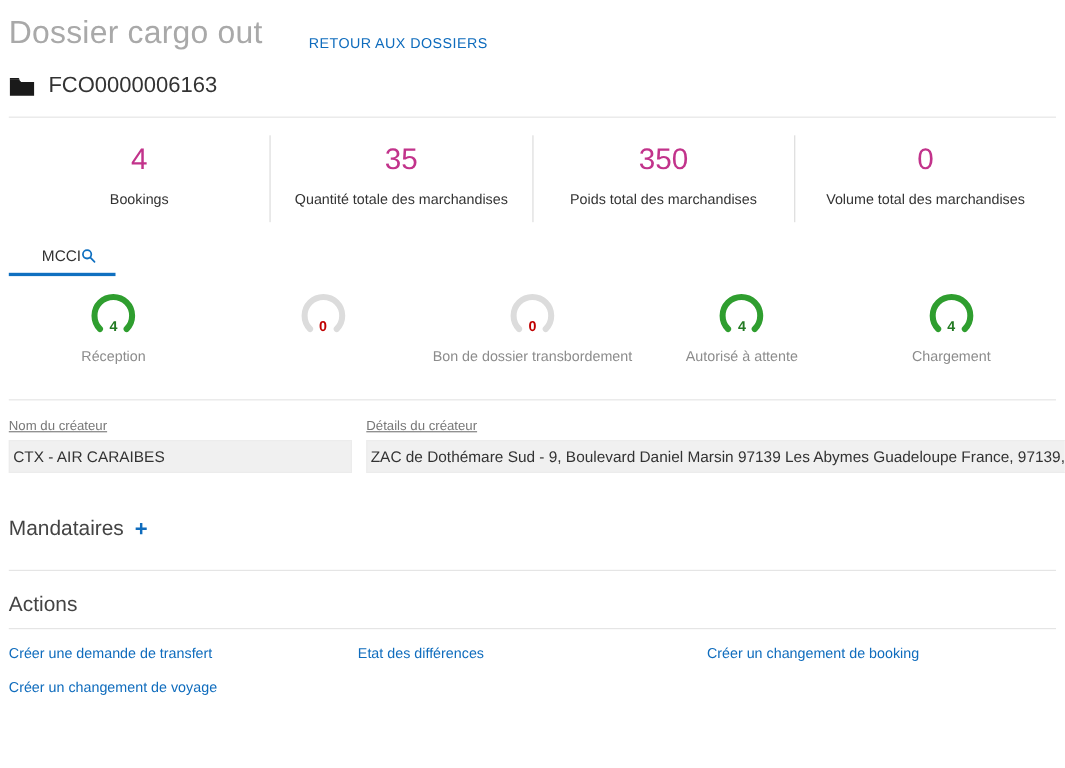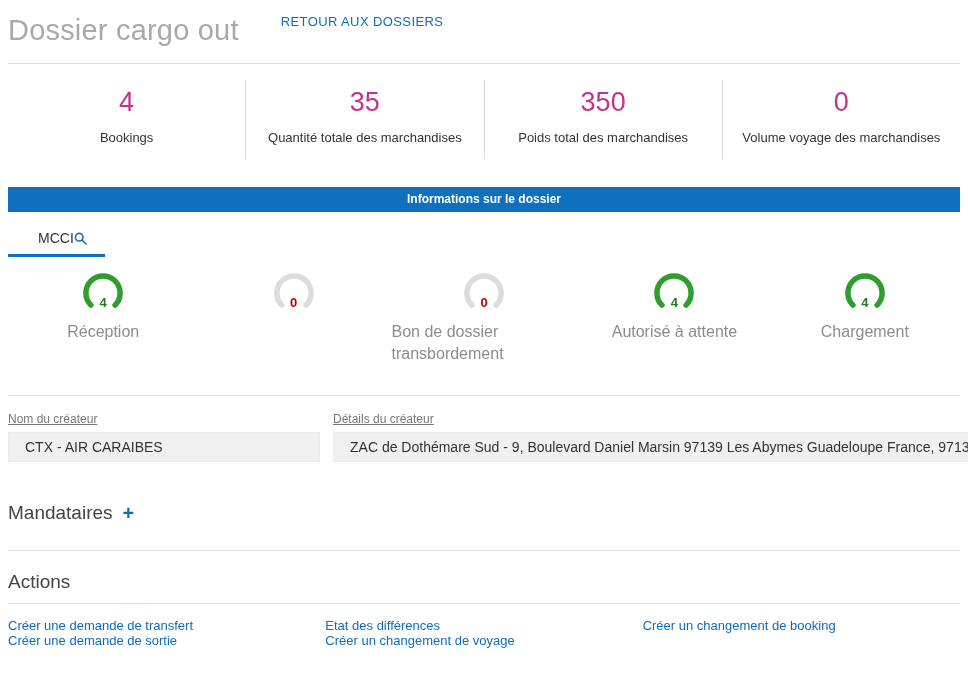--- a/index.html
+++ b/index.html
@@ -2,21 +2,21 @@
 <html><head>
 <meta charset="utf-8">
 <style>
   * { margin: 0; padding: 0; box-sizing: border-box; }
   html, body { width: 968px; height: 698px; background: #ffffff; overflow: hidden; }
   body { font-family: "Liberation Sans", "DejaVu Sans", sans-serif; color: #333; }
 
   .page { padding: 10px 8px 0 8px; }
 
   
-  .header-row { display: flex; align-items: flex-start; padding-top: 4px; }
+  .header-row { display: flex; align-items: flex-end; padding-top: 4px; }
   .page-title { font-size: 29px; font-weight: 400; color: #a9a9a9; letter-spacing: 0.2px; }
   .back-link { margin-left: 42px; font-size: 13px; color: #0f6cbd; text-decoration: none; letter-spacing: 0.4px; cursor: pointer; }
 
   .dossier-row { display: flex; align-items: center; margin-top: 20px; gap: 12px; }
   .folder-icon { width: 24px; height: 20px; display: inline-block; }
   .dossier-number { font-size: 20px; color: #333; }
 
   .divider { border-top: 1px solid #e3e3e3; margin-top: 16px; }
 
   
@@ -41,78 +41,86 @@
   .gauges-row { display: flex; margin-top: 14px; }
   .gauge-col { flex: 1; display: flex; flex-direction: column; align-items: center; }
   .gauge { position: relative; width: 44px; height: 44px; }
   .gauge svg { display: block; }
   .gauge-value { position: absolute; left: 0; right: 0; top: 24px; text-align: center;
                  font-size: 13px; font-weight: bold; }
   .gauge-green .gauge-arc { stroke: #2f9e2f; }
   .gauge-gray  .gauge-arc { stroke: #dcdcdc; }
   .gauge-green .gauge-value { color: #237a23; }
   .gauge-gray  .gauge-value { color: #c00000; }
-  .gauge-label { margin-top: 6px; font-size: 16px; color: #8c8c8c; text-align: left;
+  .gauge-label { margin-top: 6px; font-size: 13px; color: #8c8c8c; text-align: center;
                  max-width: 185px; line-height: 1.35; }
 
   .divider-gauges { border-top: 1px solid #e3e3e3; margin-top: 30px; }
 
   
   .fields-row { display: grid; grid-template-columns: 312px 1fr; column-gap: 13px; margin-top: 16px; }
   .field-label { font-size: 12px; color: #777; margin-bottom: 6px; text-decoration: underline; }
   .field-value { background: #f0f0f0; border: 1px solid #ececec; height: 30px; line-height: 28px;
-                 padding: 0 16px; font-size: 14px; color: #333; white-space: nowrap;
+                 padding: 0 3px; font-size: 14px; color: #333; white-space: nowrap;
                  overflow: hidden; text-overflow: ellipsis; cursor: text; }
 
   
   .mandataires-row { margin-top: 40px; display: flex; align-items: center; gap: 10px; }
   .section-title { font-size: 19px; color: #444; font-weight: 400; }
   .plus-icon { color: #0f6cbd; font-size: 20px; font-weight: bold; line-height: 1; cursor: pointer; }
 
   .divider-mid { border-top: 1px solid #e3e3e3; margin-top: 26px; }
 
   .actions-header { margin-top: 20px; }
   .divider-actions { border-top: 1px solid #e3e3e3; margin-top: 10px; }
 
-  .actions-grid { display: grid; grid-template-columns: 1fr 1fr 1fr; margin-top: 14px; }
+  .actions-grid { display: grid; grid-template-columns: 1fr 1fr 1fr; row-gap: 16px; margin-top: 14px; }
   .action-link { font-size: 13px; color: #0f6cbd; text-decoration: none; cursor: pointer; }
 </style>
 </head>
 <body>
 
 <div class="page">
 
   <div class="header-row">
     <span class="page-title">Dossier cargo out</span>
     <a class="back-link">RETOUR AUX DOSSIERS</a>
   </div>
 
+  <div class="dossier-row">
+    <span class="folder-icon">
+      <svg width="24" height="20" viewBox="0 0 24 20">
+        <path d="M1 3 h8 l2.2 2.5 H23 V18 H1 Z" fill="#1a1a1a"></path>
+        <path d="M1 2 h8 l1 1.2 H1 Z" fill="#1a1a1a"></path>
+      </svg>
+    </span>
+    <span class="dossier-number">FCO0000006163</span>
+  </div>
 
   <div class="divider"></div>
 
   <div class="stats-row">
     <div class="stat-col">
       <div class="stat-value">4</div>
       <div class="stat-label">Bookings</div>
     </div>
     <div class="stat-col">
       <div class="stat-value">35</div>
       <div class="stat-label">Quantité totale des marchandises</div>
     </div>
     <div class="stat-col">
       <div class="stat-value">350</div>
       <div class="stat-label">Poids total des marchandises</div>
     </div>
     <div class="stat-col">
       <div class="stat-value">0</div>
-      <div class="stat-label">Volume voyage des marchandises</div>
-    </div>
-  </div>
-
-  <div class="banner">Informations sur le dossier</div>
+      <div class="stat-label">Volume total des marchandises</div>
+    </div>
+  </div>
+
 
   <div class="tabs-row">
     <div class="tab">
       <span class="tab-label">MCCI</span>
       <span class="search-icon">
         <svg width="13" height="13" viewBox="0 0 13 13">
           <circle cx="5.2" cy="5.2" r="3.8" fill="none" stroke="#1070c0" stroke-width="1.6"></circle>
           <line x1="8.2" y1="8.2" x2="12" y2="12" stroke="#1070c0" stroke-width="1.6" stroke-linecap="round"></line>
         </svg>
       </span>
@@ -194,18 +202,17 @@
 
   <div class="actions-header">
     <span class="section-title">Actions</span>
   </div>
   <div class="divider-actions"></div>
 
   <div class="actions-grid">
     <a class="action-link">Créer une demande de transfert</a>
     <a class="action-link">Etat des différences</a>
     <a class="action-link">Créer un changement de booking</a>
-    <a class="action-link">Créer une demande de sortie</a>
     <a class="action-link">Créer un changement de voyage</a>
     <span></span>
   </div>
 
 </div>
 
 </body></html>

